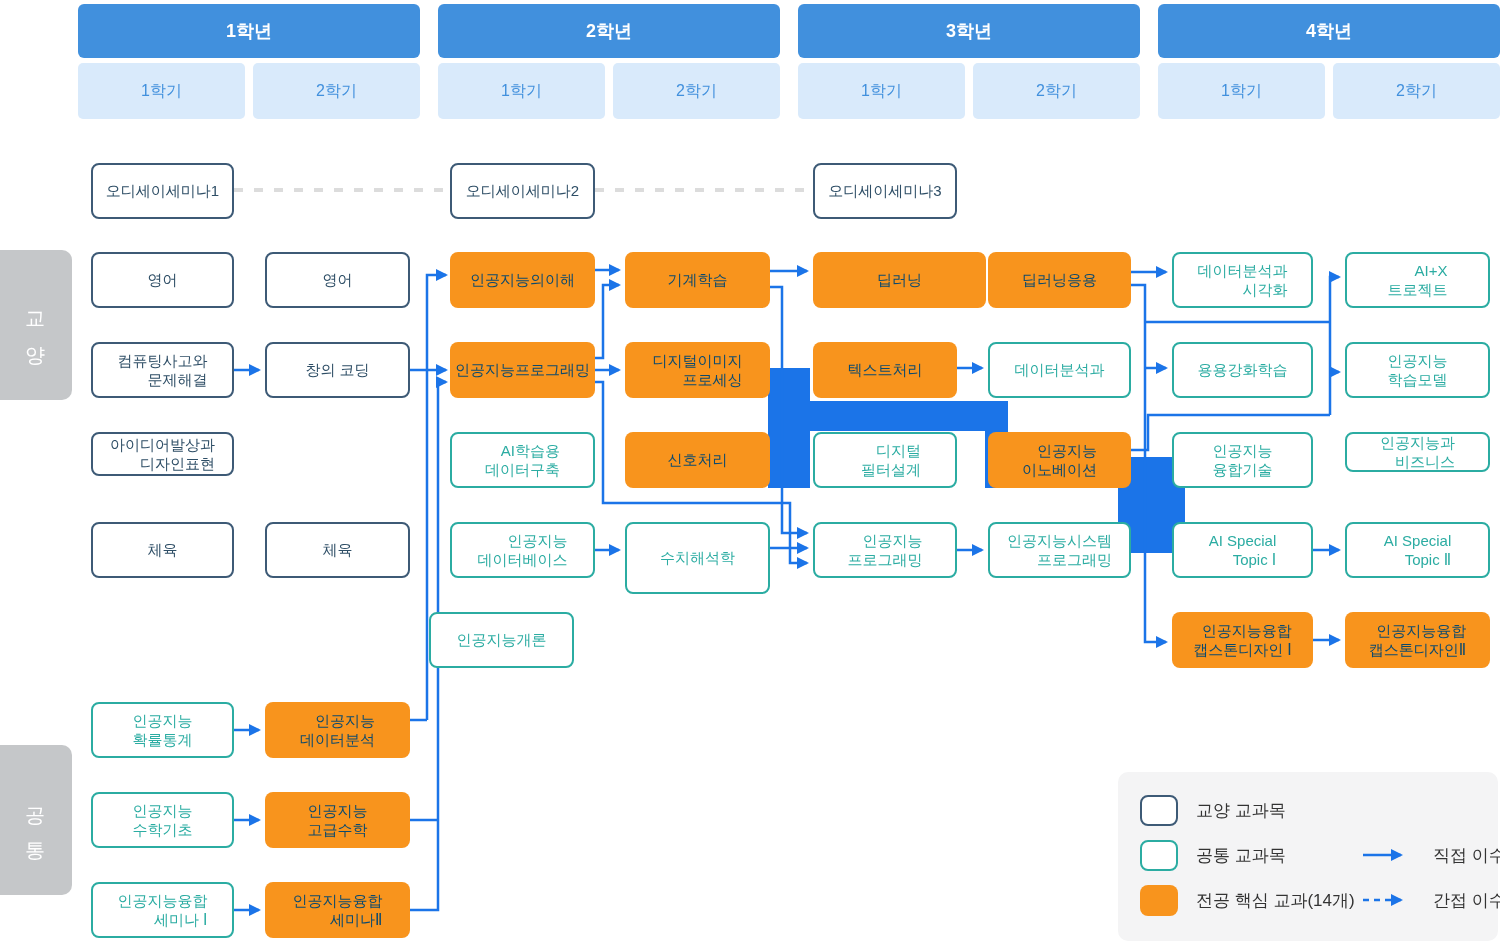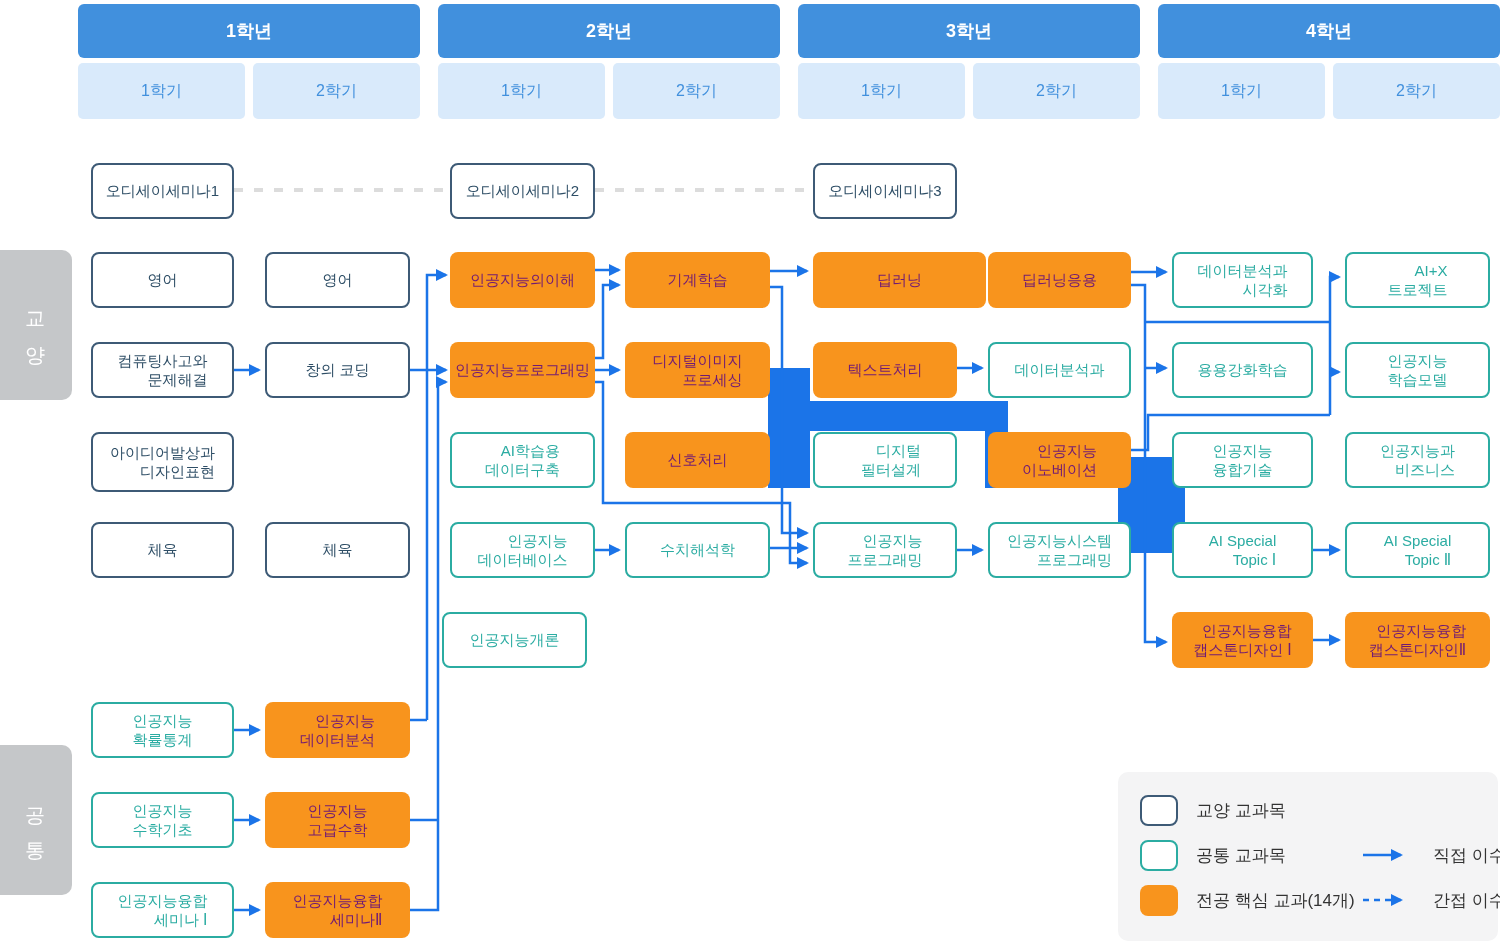--- a/index.html
+++ b/index.html
@@ -17,21 +17,21 @@
     background:var(--header-blue);color:#fff;font-size:18px;font-weight:bold;
     display:flex;align-items:center;justify-content:center;z-index:1;}
   .sem-cell{position:absolute;top:63px;height:56px;border-radius:5px;
     background:var(--sem-bg);color:var(--header-blue);font-size:16px;
     display:flex;align-items:center;justify-content:center;z-index:1;}
   .box{position:absolute;box-sizing:border-box;border-radius:8px;
     display:flex;align-items:center;justify-content:center;text-align:right;
     font-size:15px;line-height:1.3;white-space:pre-line;z-index:3;}
   .box.navy{background:#fff;border:2px solid var(--navy);color:var(--navy-text);}
   .box.teal{background:#fff;border:2px solid var(--teal);color:var(--teal);}
-  .box.orange{background:var(--orange);border:none;color:#701a75;}
+  .box.orange{background:var(--orange);border:none;color:#0c4a6e;}
   .side-label{position:absolute;left:0;width:72px;background:var(--gray-label);
     border-radius:0 10px 10px 0;color:#fff;font-size:20px;z-index:1;
     display:flex;align-items:center;justify-content:center;
     writing-mode:vertical-lr;text-orientation:upright;letter-spacing:14px;text-indent:14px;}
   #side-liberal{top:250px;height:150px;}
   #side-common{top:745px;height:150px;}
   .legend-panel{position:absolute;left:1118px;top:772px;width:380px;height:169px;
     background:var(--legend-bg);border-radius:10px;z-index:1;}
   .lg-swatch{position:absolute;left:22px;width:38px;height:31px;border-radius:8px;
     box-sizing:border-box;background:#fff;}
@@ -145,47 +145,47 @@
 문제해결</div>
     <div class="box navy" style="left: 265px; top: 342px; width: 145px; height: 56px;">창의 코딩</div>
     <div class="box orange" style="left: 450px; top: 342px; width: 145px; height: 56px;">인공지능프로그래밍</div>
     <div class="box orange" style="left: 813px; top: 342px; width: 144px; height: 56px;">텍스트처리</div>
     <div class="box orange" style="left: 625px; top: 342px; width: 145px; height: 56px;">디지털이미지
 프로세싱</div>
     <div class="box teal" style="left: 988px; top: 342px; width: 143px; height: 56px;">데이터분석과</div>
     <div class="box teal" style="left: 1172px; top: 342px; width: 141px; height: 56px;">용용강화학습</div>
     <div class="box teal" style="left: 1345px; top: 342px; width: 145px; height: 56px;">인공지능
 학습모델</div>
-    <div class="box navy" style="left: 91px; top: 432px; width: 143px; height: 60px;">아이디어발상과
+    <div class="box navy" style="left: 91px; top: 432px; width: 143px; height: 44px;">아이디어발상과
 디자인표현</div>
     <div class="box teal" style="left: 450px; top: 432px; width: 145px; height: 56px;">AI학습용
 데이터구축</div>
     <div class="box orange" style="left: 625px; top: 432px; width: 145px; height: 56px;">신호처리</div>
     <div class="box teal" style="left: 813px; top: 432px; width: 144px; height: 56px; padding-left: 12px;">디지털
 필터설계</div>
     <div class="box orange" style="left: 988px; top: 432px; width: 143px; height: 56px;">인공지능
 이노베이션</div>
     <div class="box teal" style="left: 1172px; top: 432px; width: 141px; height: 56px;">인공지능
 융합기술</div>
-    <div class="box teal" style="left: 1345px; top: 432px; width: 145px; height: 56px;">인공지능과
+    <div class="box teal" style="left: 1345px; top: 432px; width: 145px; height: 40px;">인공지능과
 비즈니스</div>
     <div class="box navy" style="left: 91px; top: 522px; width: 143px; height: 56px;">체육</div>
     <div class="box navy" style="left: 265px; top: 522px; width: 145px; height: 56px;">체육</div>
     <div class="box teal" style="left: 450px; top: 522px; width: 145px; height: 56px;">인공지능
 데이터베이스</div>
-    <div class="box teal" style="left: 625px; top: 522px; width: 145px; height: 56px;">수치해석학</div>
+    <div class="box teal" style="left: 625px; top: 522px; width: 145px; height: 72px;">수치해석학</div>
     <div class="box teal" style="left: 813px; top: 522px; width: 144px; height: 56px;">인공지능
 프로그래밍</div>
     <div class="box teal" style="left: 988px; top: 522px; width: 143px; height: 56px;">인공지능시스템
 프로그래밍</div>
     <div class="box teal" style="left: 1172px; top: 522px; width: 141px; height: 56px;">AI Special
 Topic Ⅰ</div>
     <div class="box teal" style="left: 1345px; top: 522px; width: 145px; height: 56px;">AI Special
 Topic Ⅱ</div>
-    <div class="box teal" style="left: 442px; top: 612px; width: 145px; height: 56px;">인공지능개론</div>
+    <div class="box teal" style="left: 429px; top: 612px; width: 145px; height: 56px;">인공지능개론</div>
     <div class="box orange" style="left: 1172px; top: 612px; width: 141px; height: 56px;">인공지능융합
 캡스톤디자인 Ⅰ</div>
     <div class="box orange" style="left: 1345px; top: 612px; width: 145px; height: 56px;">인공지능융합
 캡스톤디자인Ⅱ</div>
     <div class="box teal" style="left: 91px; top: 702px; width: 143px; height: 56px;">인공지능
 확률통계</div>
     <div class="box orange" style="left: 265px; top: 702px; width: 145px; height: 56px;">인공지능
 데이터분석</div>
     <div class="box teal" style="left: 91px; top: 792px; width: 143px; height: 56px;">인공지능
 수학기초</div>

